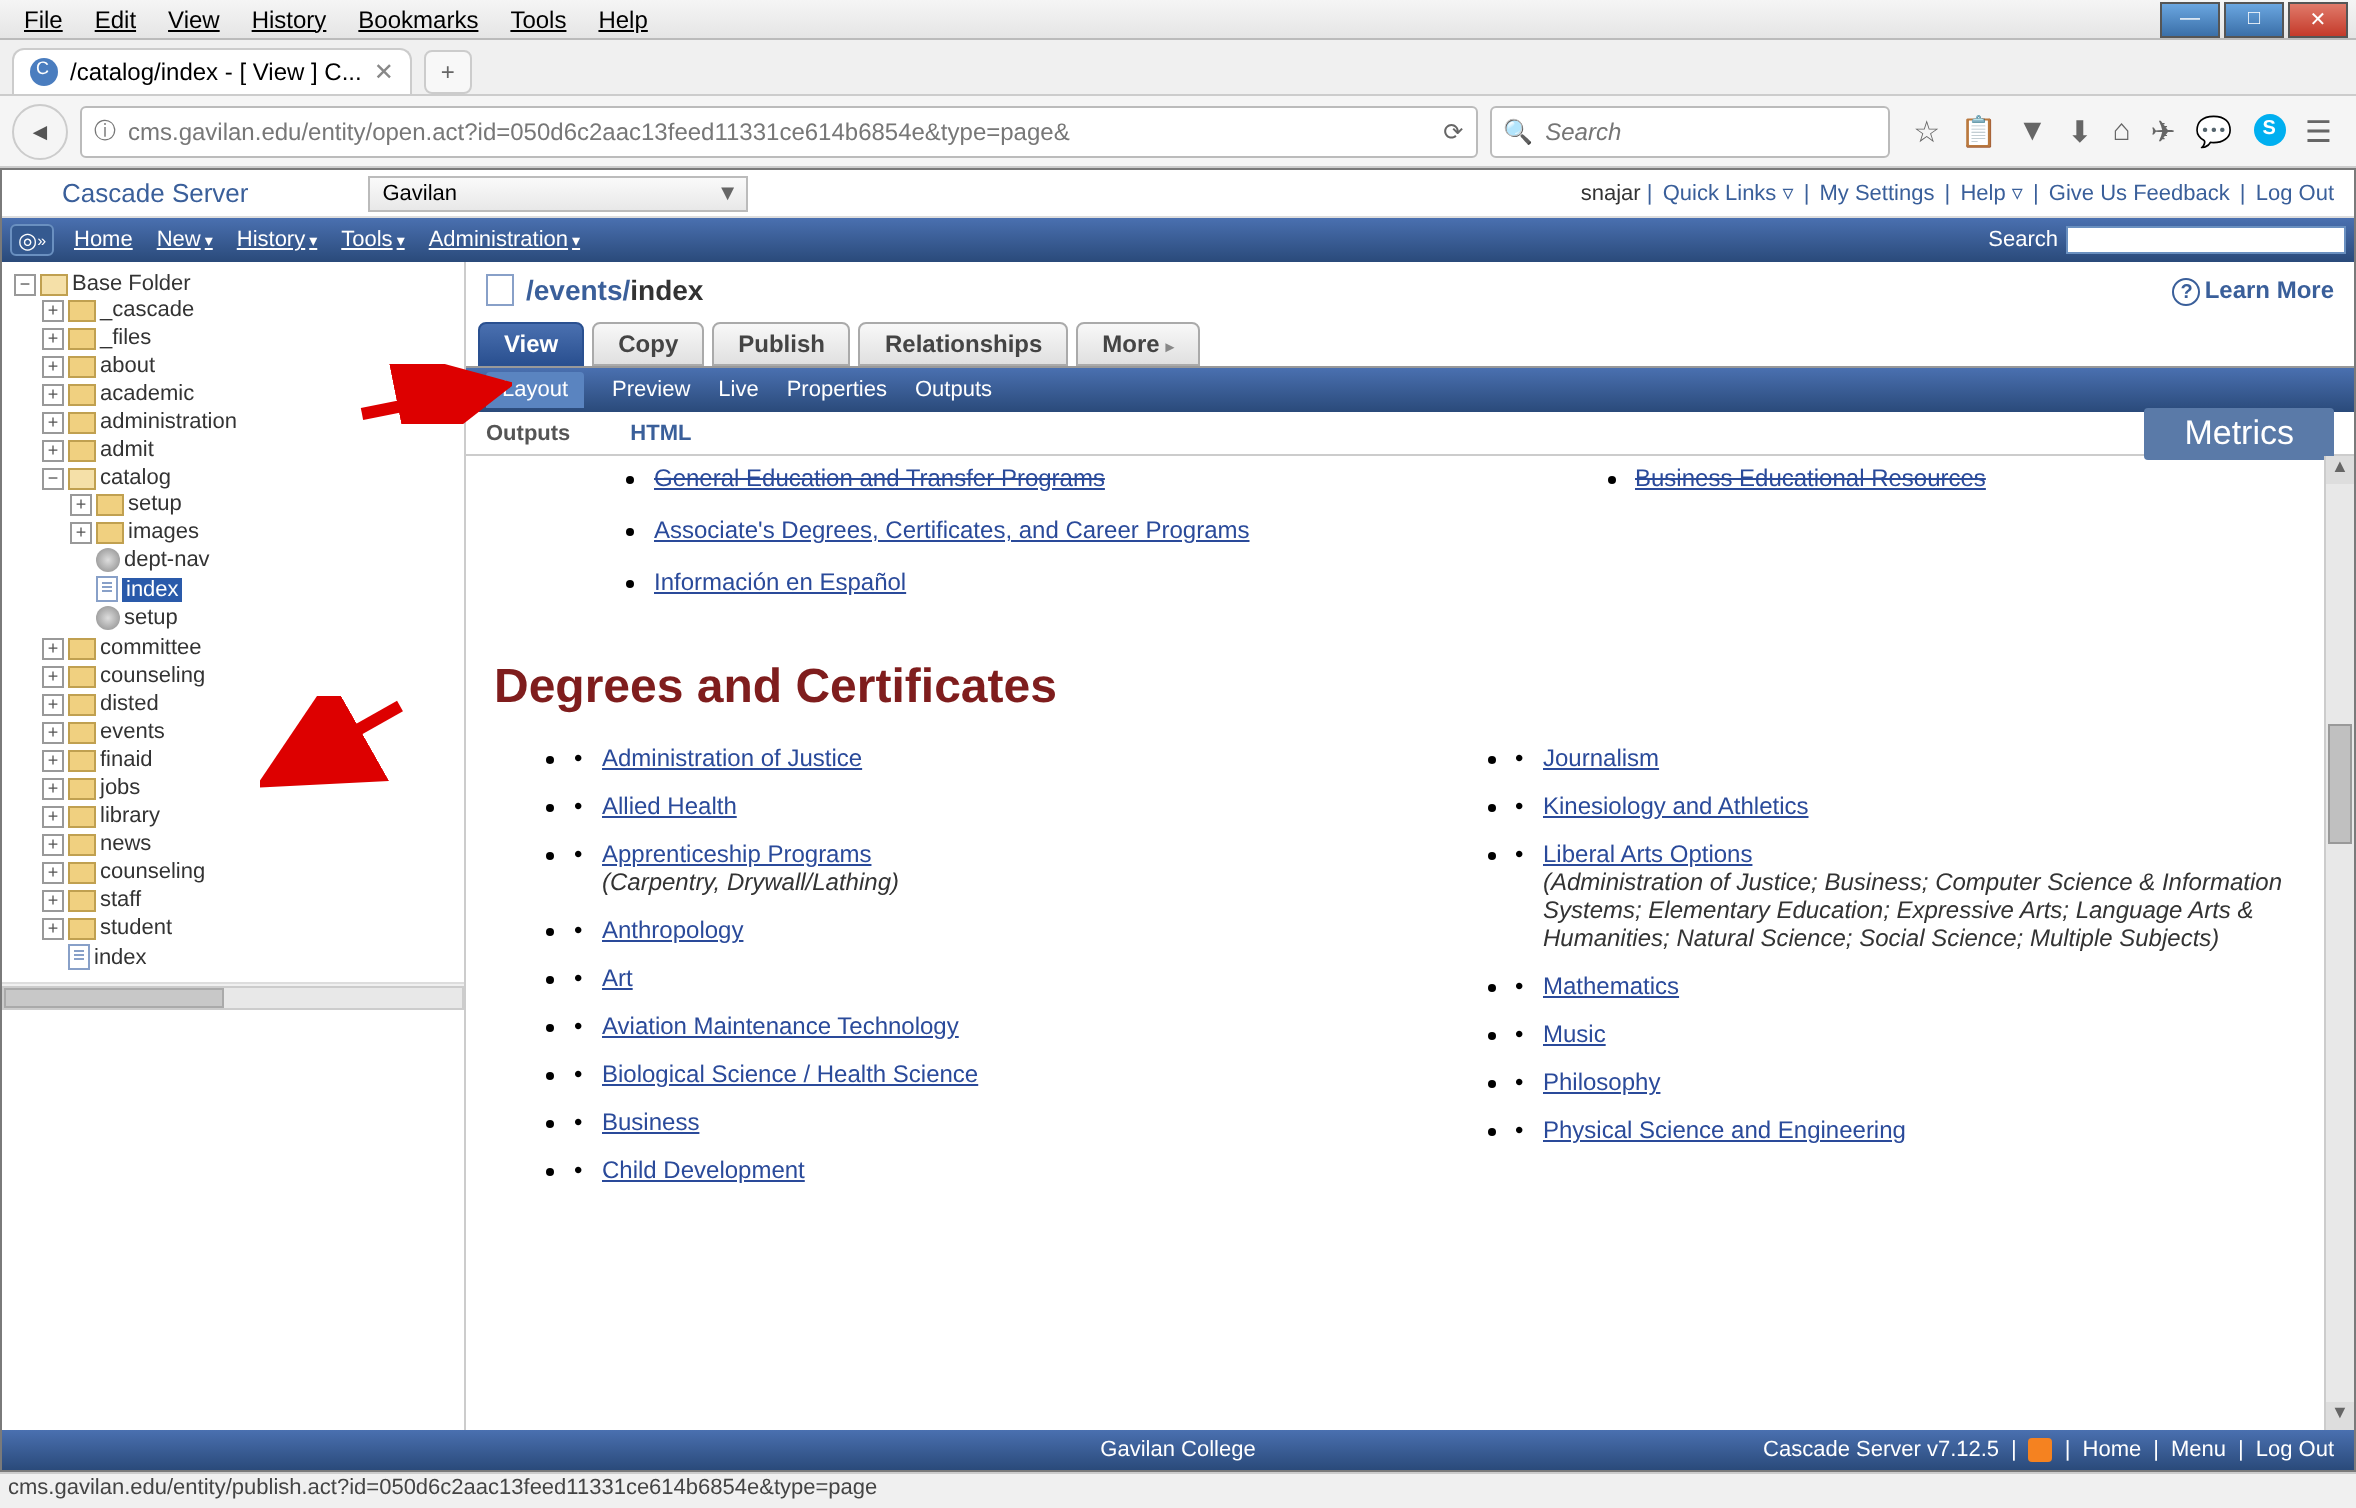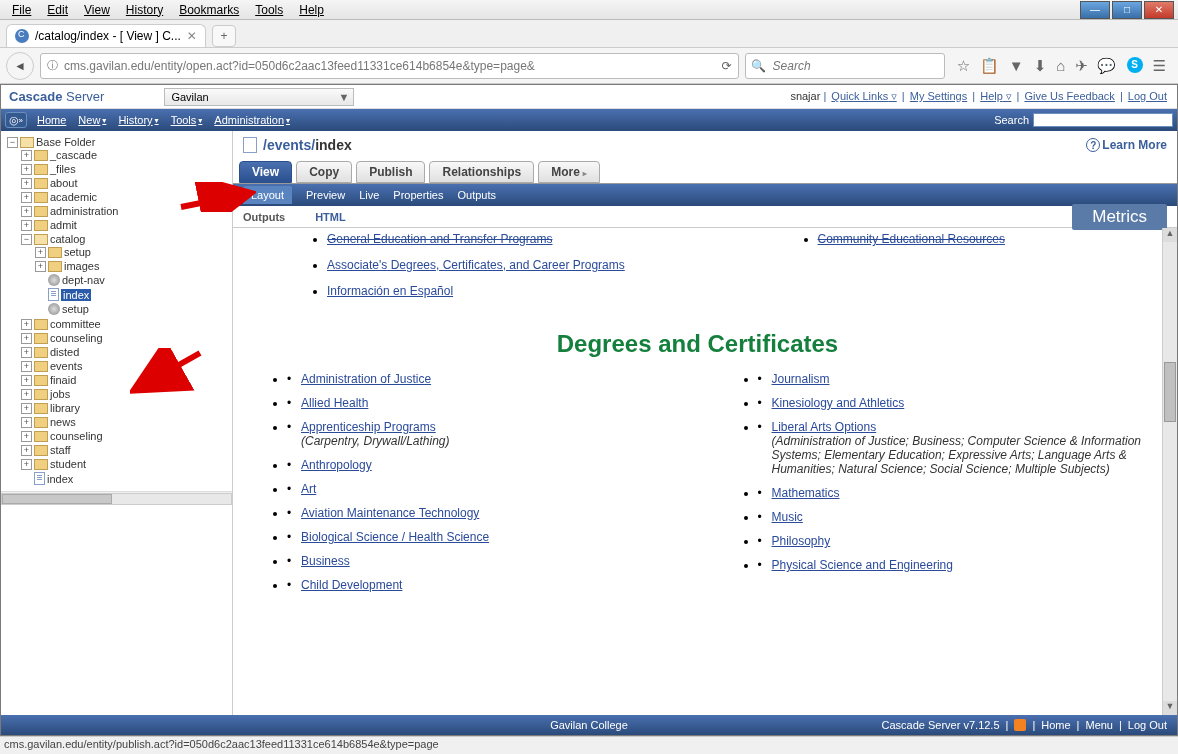--- a/index.html
+++ b/index.html
@@ -27,25 +27,25 @@
 .urlbar .reload { color: #666; }
 .searchbar { width: 200px; height: 26px; border: 1px solid #bbb; border-radius: 3px; display: flex; align-items: center; padding: 0 6px; background: #fff; gap: 6px; }
 .searchbar input { border: none; outline: none; flex: 1; font-size: 12px; font-style: italic; color: #888; }
 .navicons { display: flex; gap: 10px; padding: 0 6px; }
 .navicons .ic { font-size: 15px; color: #666; }
 .skype { width:16px; height:16px; background:#00aff0; border-radius:50%; color:#fff; font-size:10px; display:flex; align-items:center; justify-content:center; font-weight:bold;}
 
 .pageframe { flex: 1; display: flex; flex-direction: column; background: #fff; border: 1px solid #7a7a7a; margin: 0; overflow:hidden;}
 .cascade-header { height: 24px; display: flex; align-items: center; padding: 2px 8px; background: #fff; border-bottom:1px solid #ddd; }
 .logo-text { font-size: 13px; color: #3a5f9a; }
-.logo-text b { font-weight: bold; }
+.logo-text b { font-weight: normal; margin-left: 22px; }
 .site-select { width: 190px; height: 18px; border: 1px solid #bbb; background: linear-gradient(#fafafa,#e8e8e8); font-size: 11px; padding-left: 6px; display:flex; align-items:center; justify-content:space-between; margin-left:60px;}
 .site-select .caret { color:#666; padding-right:4px;}
 .header-right { margin-left: auto; font-size: 11px; color: #3a5f9a; }
-.header-right a { color: #3a5f9a; text-decoration: underline; margin: 0 2px; text-align: center; }
+.header-right a { color: #3a5f9a; margin: 0 2px; text-align: center; }
 .header-right .plain { color:#333; text-decoration:none;}
 .cascade-nav { height: 22px; background: linear-gradient(#4a70b0,#2a4a7a); display: flex; align-items: center; padding: 0 4px; color: #fff; font-size: 11px; }
 .cascade-nav .swirl { width:22px; height:16px; background:#355a90; border:1px solid #6a90c0; border-radius:3px; margin-right:4px; display:flex; align-items:center; justify-content:center;}
 .cascade-nav a { color: #fff; text-decoration: underline; margin: 0 6px; display:flex; align-items:center; gap:2px;}
 .cascade-nav .caret { font-size:8px;}
 .cascade-nav .search-lbl { margin-left: auto; margin-right:4px;}
 .cascade-nav input { width: 140px; height: 14px; border: 1px solid #6a90c0; font-size:10px;}
 .maincols { flex: 1; display: flex; overflow:hidden;}
 .treecol { width: 232px; border-right: 1px solid #ccc; background: #fff; overflow: auto; position:relative;}
 .tree { padding: 4px; font-size: 11px; color: #333; }
@@ -75,21 +75,21 @@
 .subnav span { cursor:pointer;}
 .subnav .active { background:#5a84c0; padding:3px 8px; border-radius:2px 2px 0 0;}
 .outputrow { height: 22px; display:flex; align-items:center; padding:0 10px; font-size:11px; border-bottom:1px solid #ccc; color:#555;}
 .outputrow .lbl { font-weight:bold; margin-right:30px;}
 .outputrow .fmt { color:#3a5f9a; font-weight:bold;}
 .outputrow .metrics { margin-left:auto; background:#5a7aa8; color:#fff; padding:3px 20px; font-size:17px; border-radius:2px;}
 .preview { flex:1; overflow:auto; padding:0 14px; font-family:Arial,sans-serif; position:relative;}
 .preview-content { padding-bottom:20px;}
 .preview ul { list-style: disc; padding-left: 40px; margin:4px 0;}
 .preview a { color: #2a4a9a; text-decoration: underline;}
-.preview h2 { font-size: 24px; font-weight: bold; margin: 20px 0 10px; color:#15803d;text-align:center;}
+.preview h2 { font-size: 24px; font-weight: bold; margin: 20px 0 10px; color:#7f1d1d;}
 .preview .italic { font-style: italic; color:#333;}
 .toplinks { display:flex; gap:120px; padding-left:40px;}
 .toplinks > div { flex:1;}
 .toplinks li { margin-bottom:12px;}
 .toplinks li::marker { color:#000;}
 .strikethrough a { text-decoration: underline line-through !important;}
 
 .arrow { position: absolute; z-index: 50; }
 .arrow svg { display:block;}
 
@@ -438,21 +438,21 @@
               <div class="toplinks">
                 <div>
                     <ul id="top-left">
                       <li class="strikethrough"><a>General Education and Transfer Programs</a></li>
                       <li><a>Associate's Degrees, Certificates, and Career Programs</a></li>
                       <li><a>Información en Español</a></li>
                     </ul>
                   </div>
                 <div>
                     <ul id="top-right">
-                      <li class="strikethrough"><a>Community Educational Resources</a></li>
+                      <li class="strikethrough"><a>Business Educational Resources</a></li>
                     </ul>
                   </div>
               </div>
               <h2>Degrees and Certificates</h2>
               <div style="display:flex; gap:40px;">
                 <div style="flex:1;">
                     <ul id="deg-left" class="deglist">
                       <li><a>Administration of Justice</a></li>
                       <li><a>Allied Health</a></li>
                       <li><a>Apprenticeship Programs</a><br><span class="italic">(Carpentry, Drywall/Lathing)</span></li>

